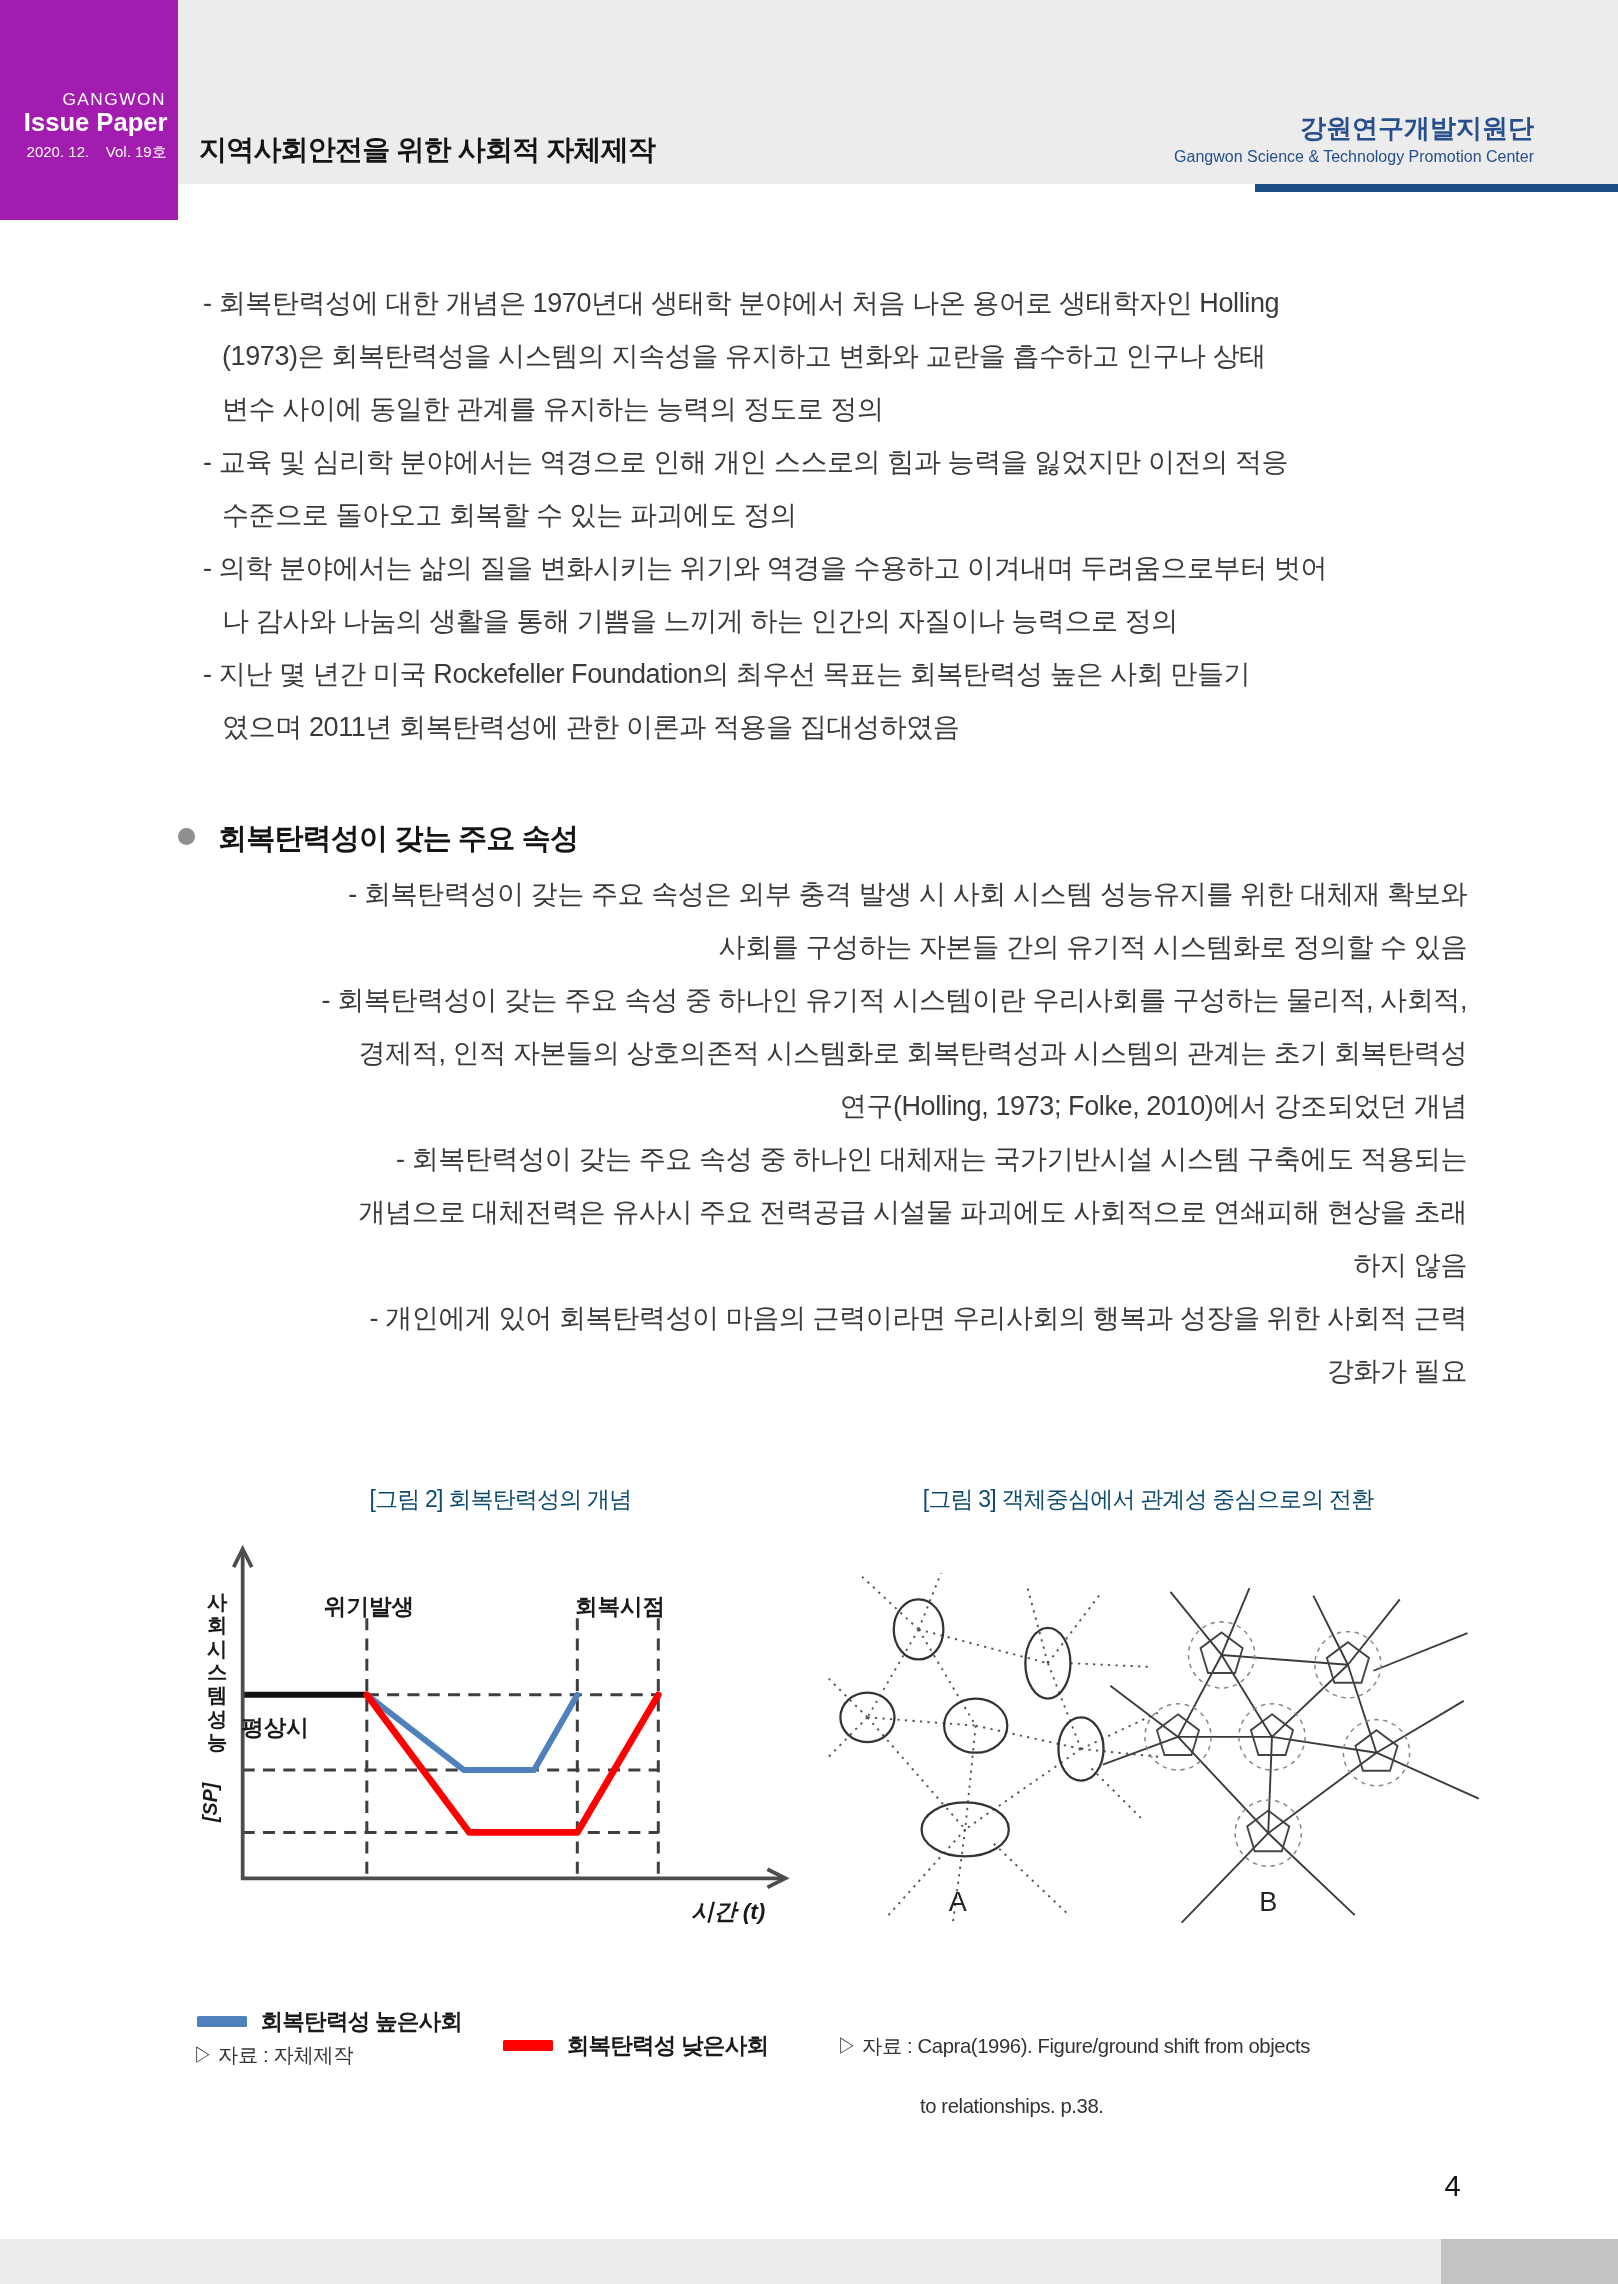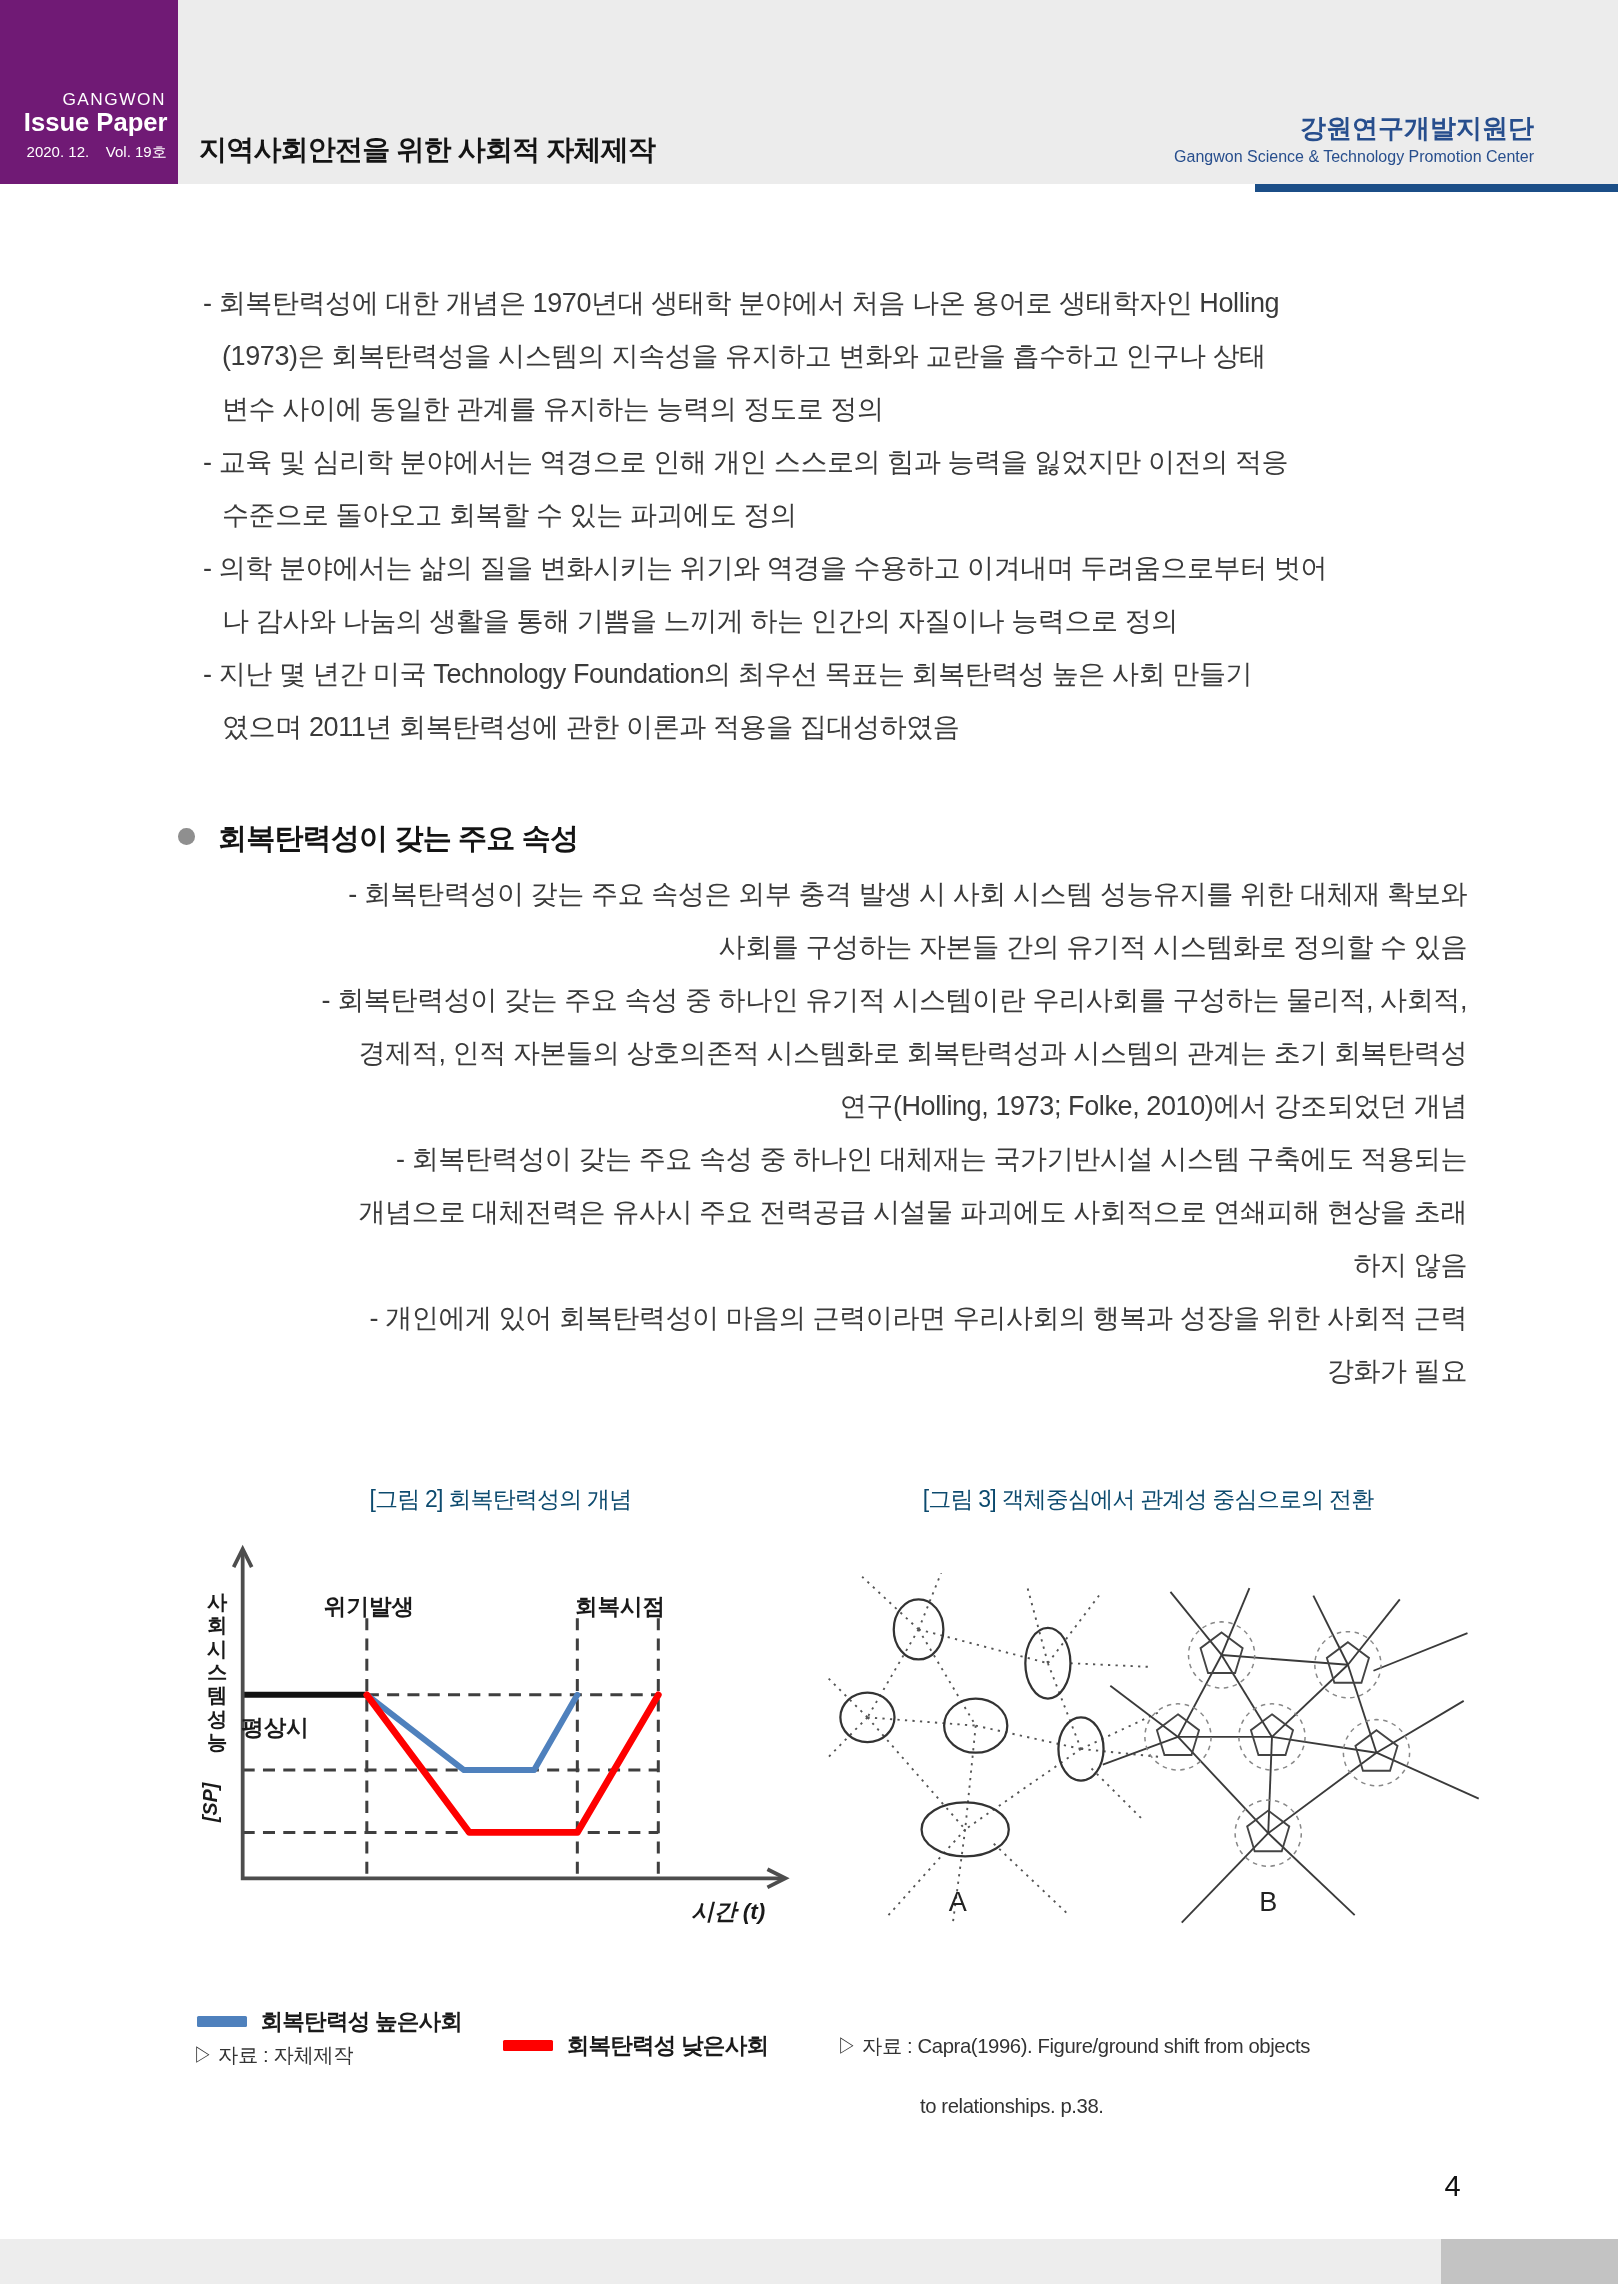--- a/index.html
+++ b/index.html
@@ -1,20 +1,20 @@
 <!DOCTYPE html>
 <html style="font-size:12px"><head>
 <meta charset="utf-8">
 <style>
   html,body{margin:0;padding:0;background:#fff;}
   .page{position:relative;width:1618px;height:2284px;background:#ffffff;
         font-family:"Liberation Sans",sans-serif;overflow:hidden;}
 
   
-  .brandbox{position:absolute;left:0;top:0;width:178px;height:184px;background:#701a75;}
+  .brandbox{position:absolute;left:0;top:0;width:178px;height:220px;background:#a21caf;}
   .brand-org{position:absolute;right:12px;top:89px;color:#fff;font-size:17.3px;
              letter-spacing:1.5px;font-weight:400;white-space:pre;}
   .brand-product{position:absolute;right:10.5px;top:108px;color:#fff;font-size:25.6px;
                  font-weight:700;letter-spacing:0px;white-space:pre;}
   .brand-issue{position:absolute;right:11.3px;top:143px;color:#fff;font-size:15px;white-space:pre;margin-left:28px;}
   .titleband{position:absolute;left:178px;top:0;width:1440px;height:184px;background:#ececec;}
   .doc-title{position:absolute;left:21px;top:131px;font-size:28px;font-weight:700;color:#141414;
              letter-spacing:-0.8px;white-space:pre;}
   .org-kr{position:absolute;right:84px;top:111px;font-size:26px;font-weight:700;color:#274e8d;white-space:pre;}
   .org-en{position:absolute;right:84px;top:148px;font-size:16px;color:#274e8d;white-space:pre;}
@@ -79,21 +79,21 @@
   <div class="band-rule"></div>
 
   <div class="bt" style="top:277px;">
     <div class="ln">- 회복탄력성에 대한 개념은 1970년대 생태학 분야에서 처음 나온 용어로 생태학자인 Holling</div>
     <div class="ln cont">(1973)은 회복탄력성을 시스템의 지속성을 유지하고 변화와 교란을 흡수하고 인구나 상태</div>
     <div class="ln cont">변수 사이에 동일한 관계를 유지하는 능력의 정도로 정의</div>
     <div class="ln">- 교육 및 심리학 분야에서는 역경으로 인해 개인 스스로의 힘과 능력을 잃었지만 이전의 적응</div>
     <div class="ln cont">수준으로 돌아오고 회복할 수 있는 파괴에도 정의</div>
     <div class="ln">- 의학 분야에서는 삶의 질을 변화시키는 위기와 역경을 수용하고 이겨내며 두려움으로부터 벗어</div>
     <div class="ln cont">나 감사와 나눔의 생활을 통해 기쁨을 느끼게 하는 인간의 자질이나 능력으로 정의</div>
-    <div class="ln">- 지난 몇 년간 미국 Technology Foundation의 최우선 목표는 회복탄력성 높은 사회 만들기</div>
+    <div class="ln">- 지난 몇 년간 미국 Rockefeller Foundation의 최우선 목표는 회복탄력성 높은 사회 만들기</div>
     <div class="ln cont">였으며 2011년 회복탄력성에 관한 이론과 적용을 집대성하였음</div>
   </div>
 
   <div class="bullet-dot"></div>
   <div class="section-head">회복탄력성이 갖는 주요 속성</div>
 
   <div class="bt" style="top:868px;text-align:right;">
     <div class="ln">- 회복탄력성이 갖는 주요 속성은 외부 충격 발생 시 사회 시스템 성능유지를 위한 대체재 확보와</div>
     <div class="ln cont">사회를 구성하는 자본들 간의 유기적 시스템화로 정의할 수 있음</div>
     <div class="ln">- 회복탄력성이 갖는 주요 속성 중 하나인 유기적 시스템이란 우리사회를 구성하는 물리적, 사회적,</div>

